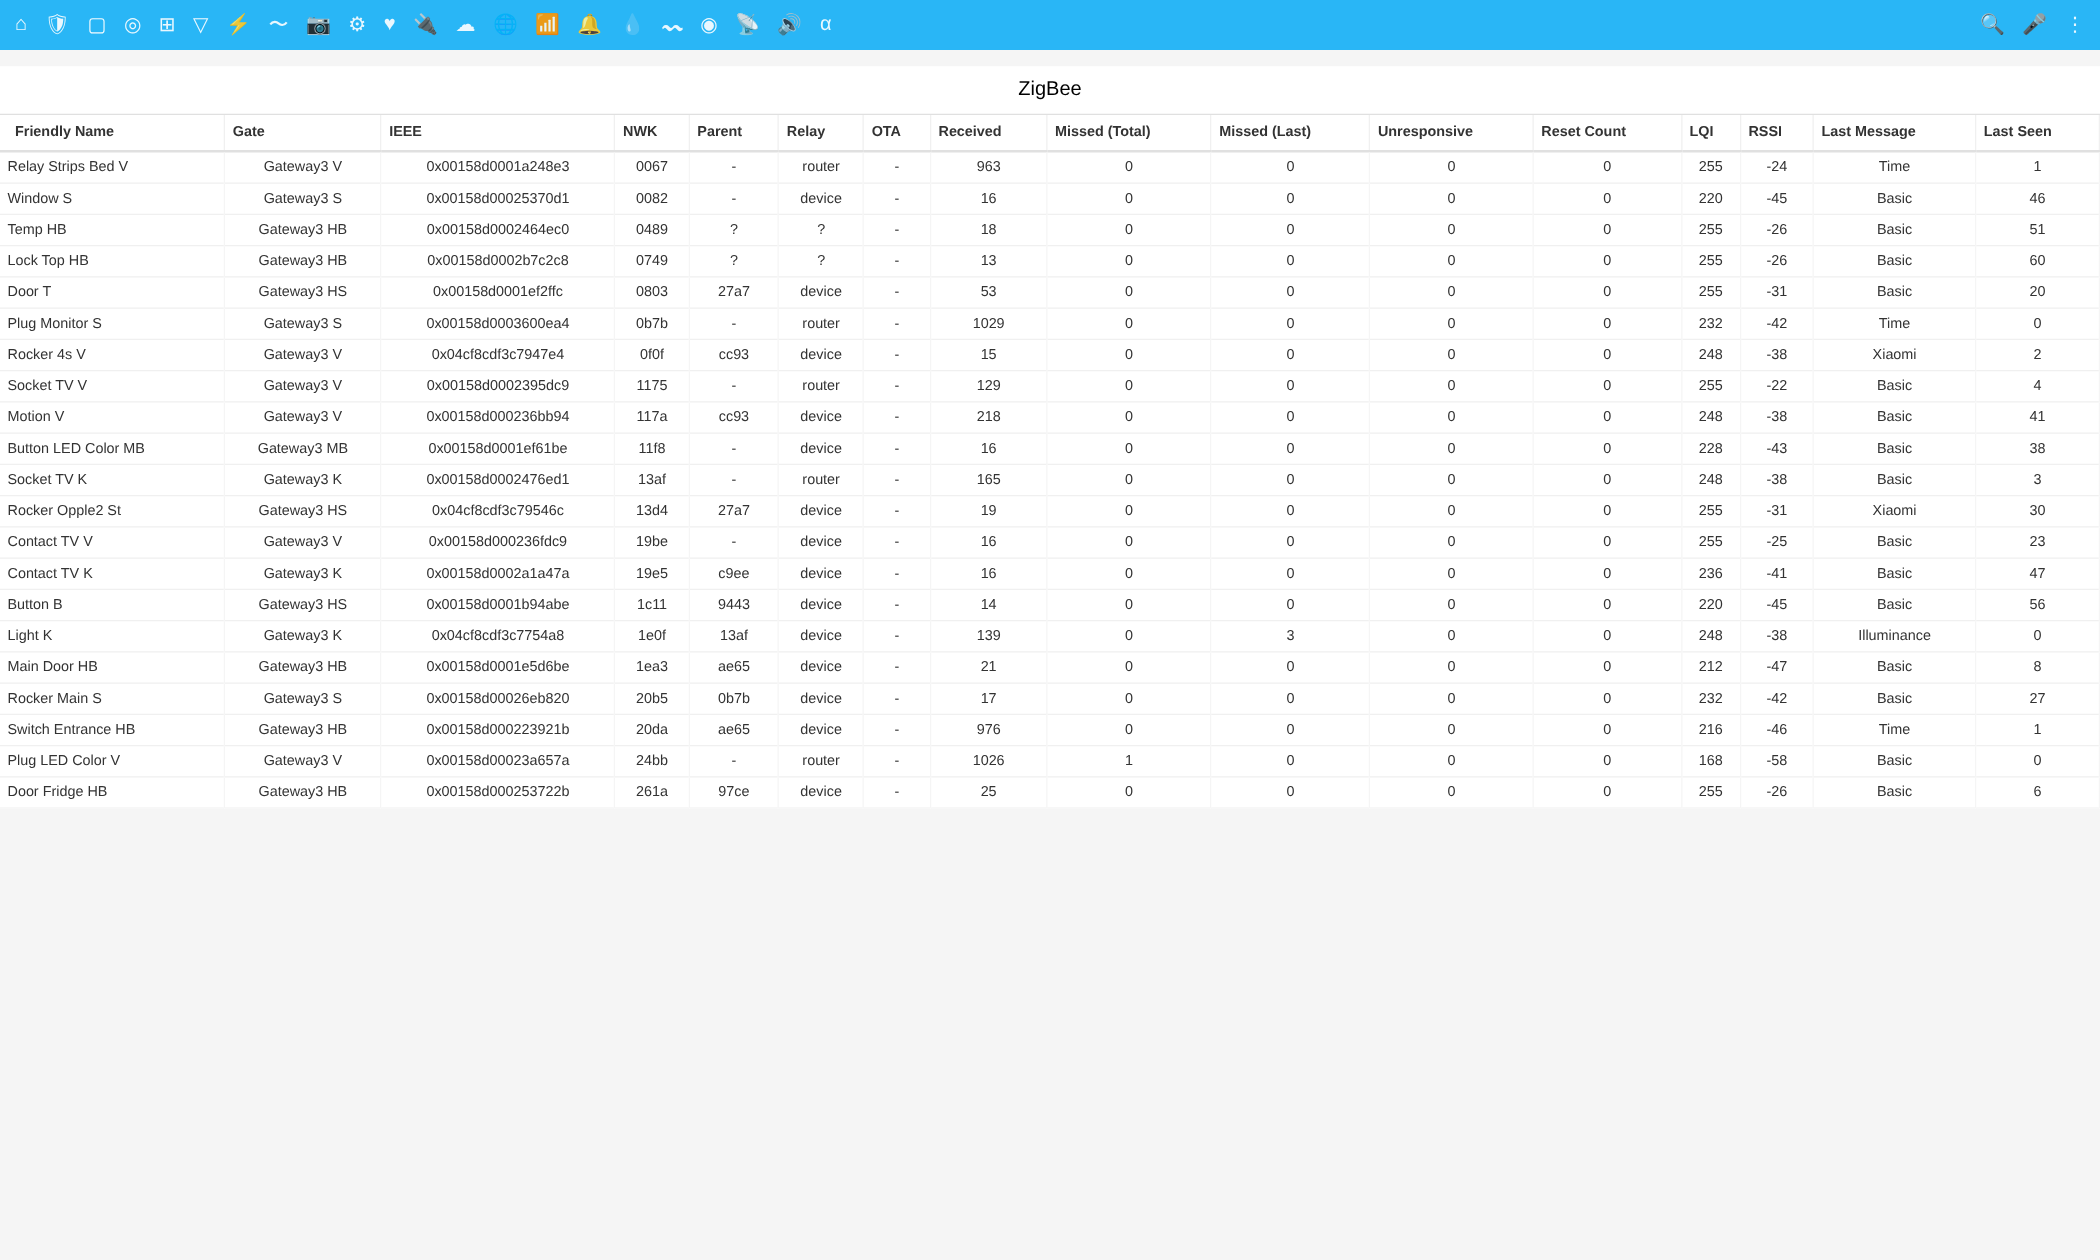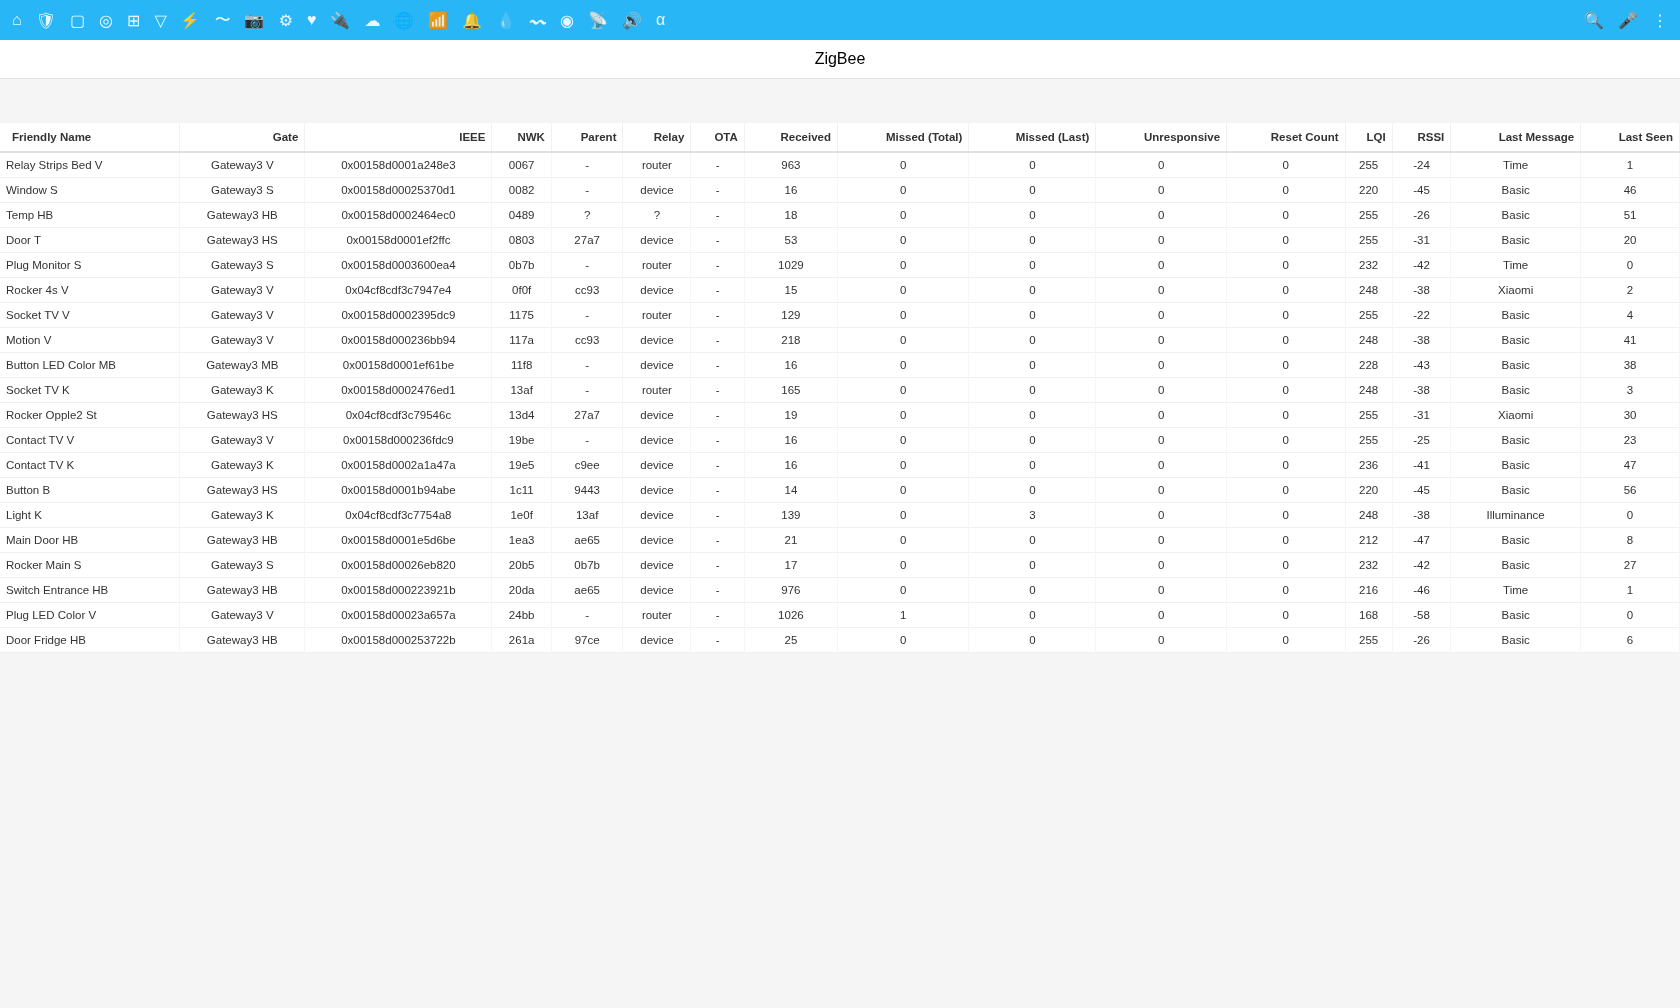--- a/index.html
+++ b/index.html
@@ -32,37 +32,37 @@
     }
 
     
     .page-title-bar {
       background: white;
       text-align: center;
       padding: 10px;
       font-size: 16px;
       font-weight: 500;
       border-bottom: 1px solid #e0e0e0;
+      margin-top: 13px;
     }
 
     
     .table-container {
       overflow-x: auto;
       background: white;
-      margin-top: 44px;
     }
     table {
       width: 100%;
       border-collapse: collapse;
       font-size: 11.5px;
     }
     thead th {
       background: white;
       padding: 8px 6px;
-      text-align: right;
+      text-align: left;
       font-weight: 600;
       border-bottom: 2px solid #e0e0e0;
       border-right: 1px solid #f0f0f0;
       white-space: nowrap;
       color: #333;
     }
     thead th:first-child { text-align: left; padding-left: 12px; }
     tbody tr {
       border-bottom: 1px solid #f0f0f0;
     }
@@ -184,20 +184,38 @@
           <td>0</td>
           <td>0</td>
           <td>0</td>
           <td>0</td>
           <td>255</td>
           <td>-26</td>
           <td>Basic</td>
           <td>51</td>
         </tr>
         <tr>
+          <td>Lock Top HB</td>
+          <td>Gateway3 HB</td>
+          <td>0x00158d0002b7c2c8</td>
+          <td>0749</td>
+          <td>?</td>
+          <td>?</td>
+          <td>-</td>
+          <td>13</td>
+          <td>0</td>
+          <td>0</td>
+          <td>0</td>
+          <td>0</td>
+          <td>255</td>
+          <td>-26</td>
+          <td>Basic</td>
+          <td>60</td>
+        </tr>
+        <tr>
           <td>Door T</td>
           <td>Gateway3 HS</td>
           <td>0x00158d0001ef2ffc</td>
           <td>0803</td>
           <td>27a7</td>
           <td>device</td>
           <td>-</td>
           <td>53</td>
           <td>0</td>
           <td>0</td>

